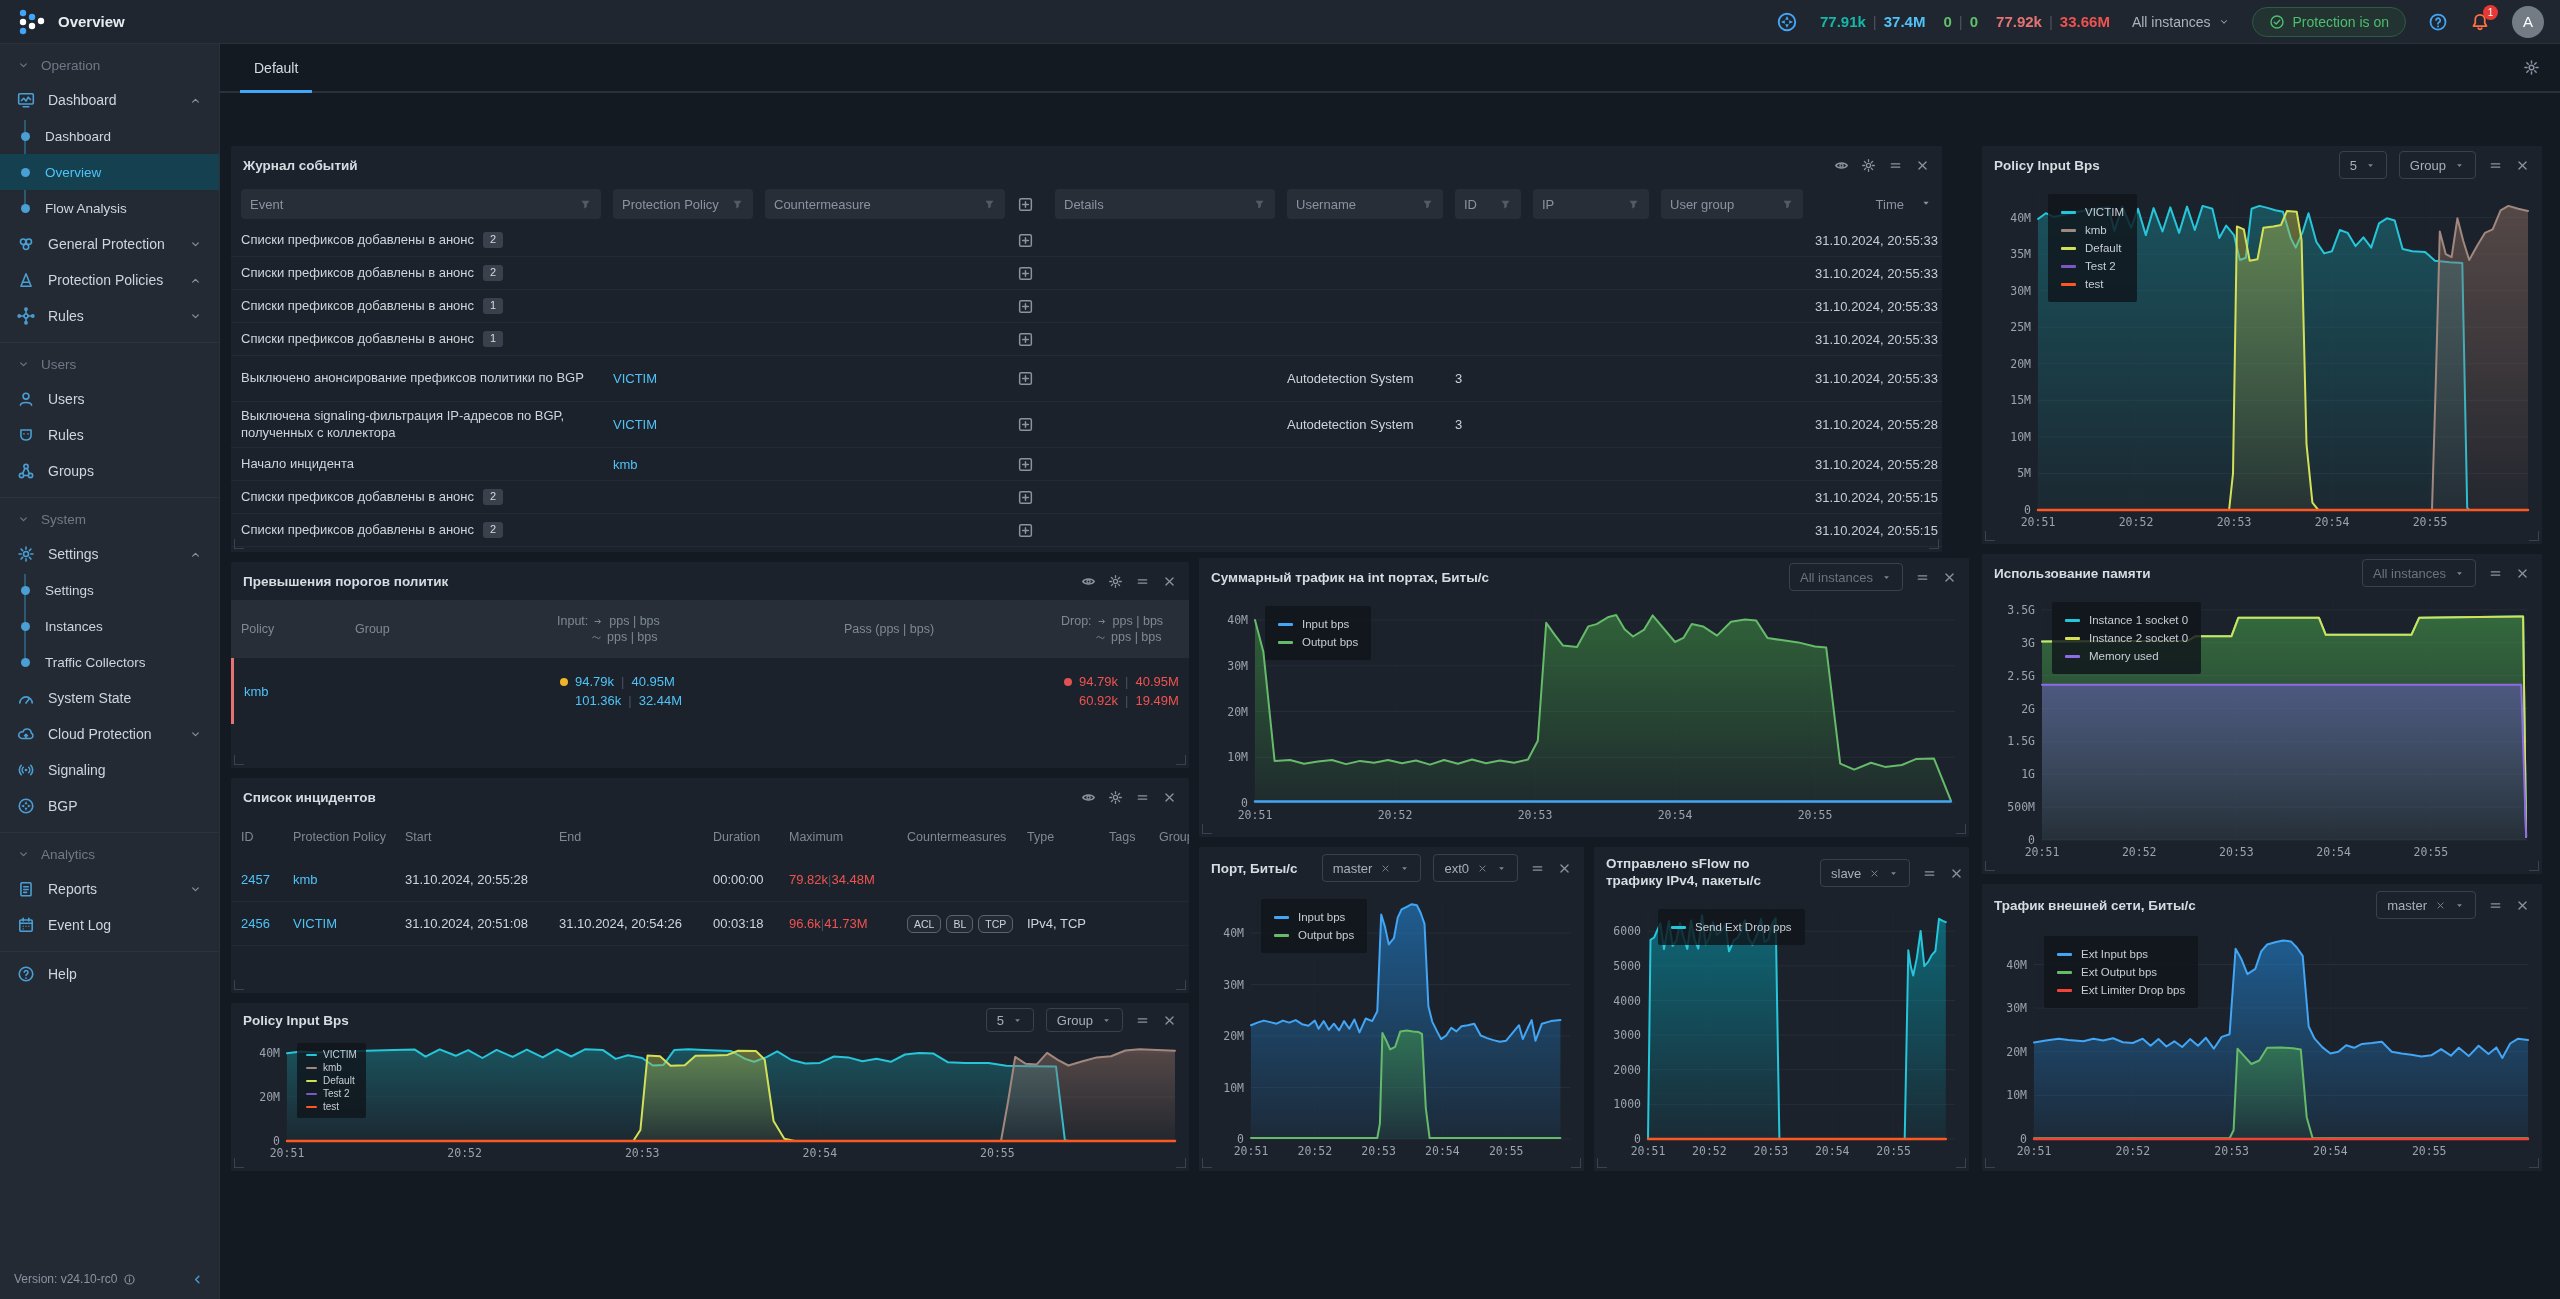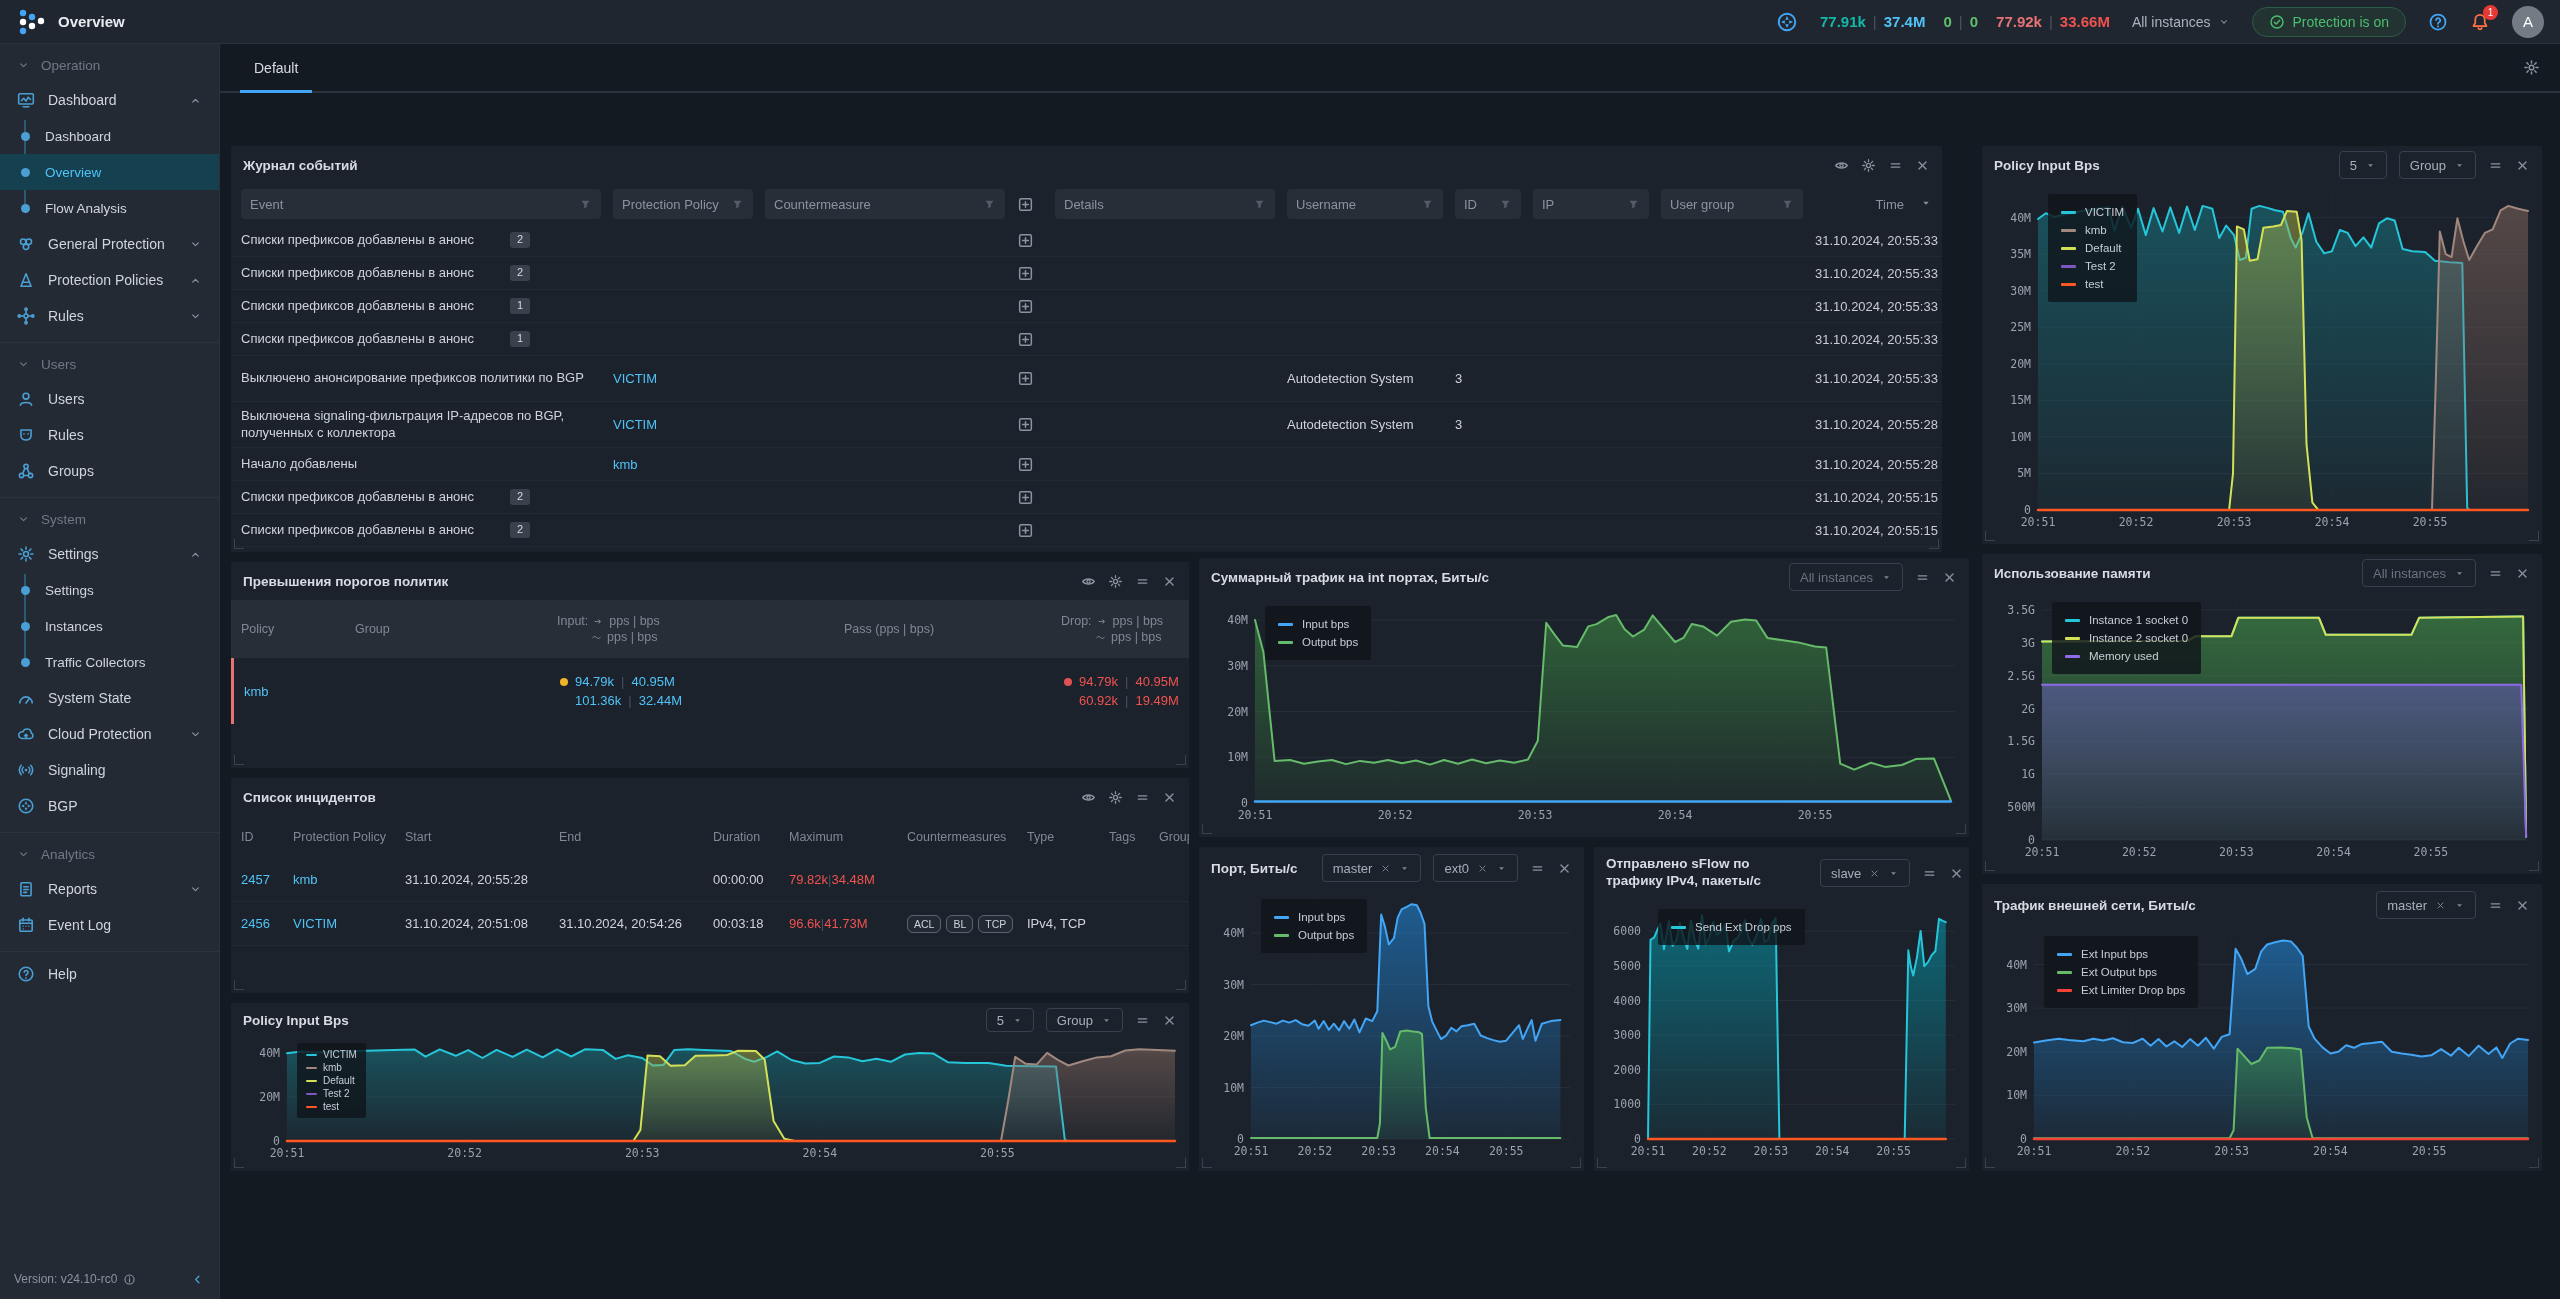--- a/index.html
+++ b/index.html
@@ -74,21 +74,21 @@
   .ev-grid { display:grid; grid-template-columns:360px 140px 240px 26px 220px 156px 66px 116px 142px minmax(0,1fr); gap:0 12px; padding:0 10px; align-items:center; }
   .ev-filters { height:40px; }
   .fbox { background:#272e38; border-radius:4px; height:30px; display:flex; align-items:center; padding:0 9px; color:#8b93a1; font-size:13px; overflow:hidden; white-space:nowrap; cursor:pointer; }
   .fbox .flabel { flex:1; overflow:hidden; }
   .fbox .ic { width:13px; height:13px; color:#5a6370; flex:0 0 auto; }
   .plusbox { color:#8b93a1; cursor:pointer; } .plusbox .ic{ width:17px; height:17px; }
   .timehead { display:flex; align-items:flex-start; justify-content:flex-end; gap:16px; color:#8b93a1; font-size:13px; cursor:pointer; }
   .timehead .ic { width:12px; height:12px; color:#8b93a1; }
   .ev-row { height:33px; border-bottom:1px solid #232a34; font-size:13px; color:#cfd4db; }
   .ev-row.tall { height:46px; }
-  .ev-event { display:flex; align-items:flex-end; line-height:1.25;gap:27px; }
+  .ev-event { display:flex; align-items:flex-end; line-height:1.25; }
   .ev-badge { background:#39414d; border-radius:3px; padding:1px 7px; font-size:11px; color:#d5dae1; margin-left:9px; flex:0 0 auto; }
   .link { color:#4fc3f7; cursor:pointer; }
   .ev-time { text-align:right; color:#c7ccd3; white-space:nowrap; }
 
   
   .th-grid { display:grid; grid-template-columns:82px 170px 255px 185px 212px 1fr; padding:0 10px; align-items:center;gap:32px; }
   .th-head { background:#272e37; height:58px; font-size:12.5px; color:#7f8894; margin:0; align-items:center; }
   .th-sub { display:flex; align-items:center; gap:5px; }
   .th-sub .ic { width:11px; height:11px; color:#7f8894; }
   .th-col2 { display:flex; flex-direction:column; gap:2px; }
@@ -675,21 +675,21 @@
           </span>
     <div></div>
     <div>Autodetection System</div>
     <div>3</div>
     <div></div>
           <div></div>
     <div class="ev-time">31.10.2024, 20:55:28</div>
   </div>
         <div class="ev-grid ev-row">
     <div class="ev-event">
-            <span>Начало добавлены</span>
+            <span>Начало инцидента</span>
           </div>
     <div><span class="link">kmb</span></div>
     <div></div>
     <span class="plusbox">
             <svg class="ic " viewBox="0 0 16 16">
               <rect x="2.5" y="2.5" width="11" height="11" rx="1.5"></rect>
               <line x1="8" y1="5.3" x2="8" y2="10.7"></line>
               <line x1="5.3" y1="8" x2="10.7" y2="8"></line>
             </svg>
           </span>

